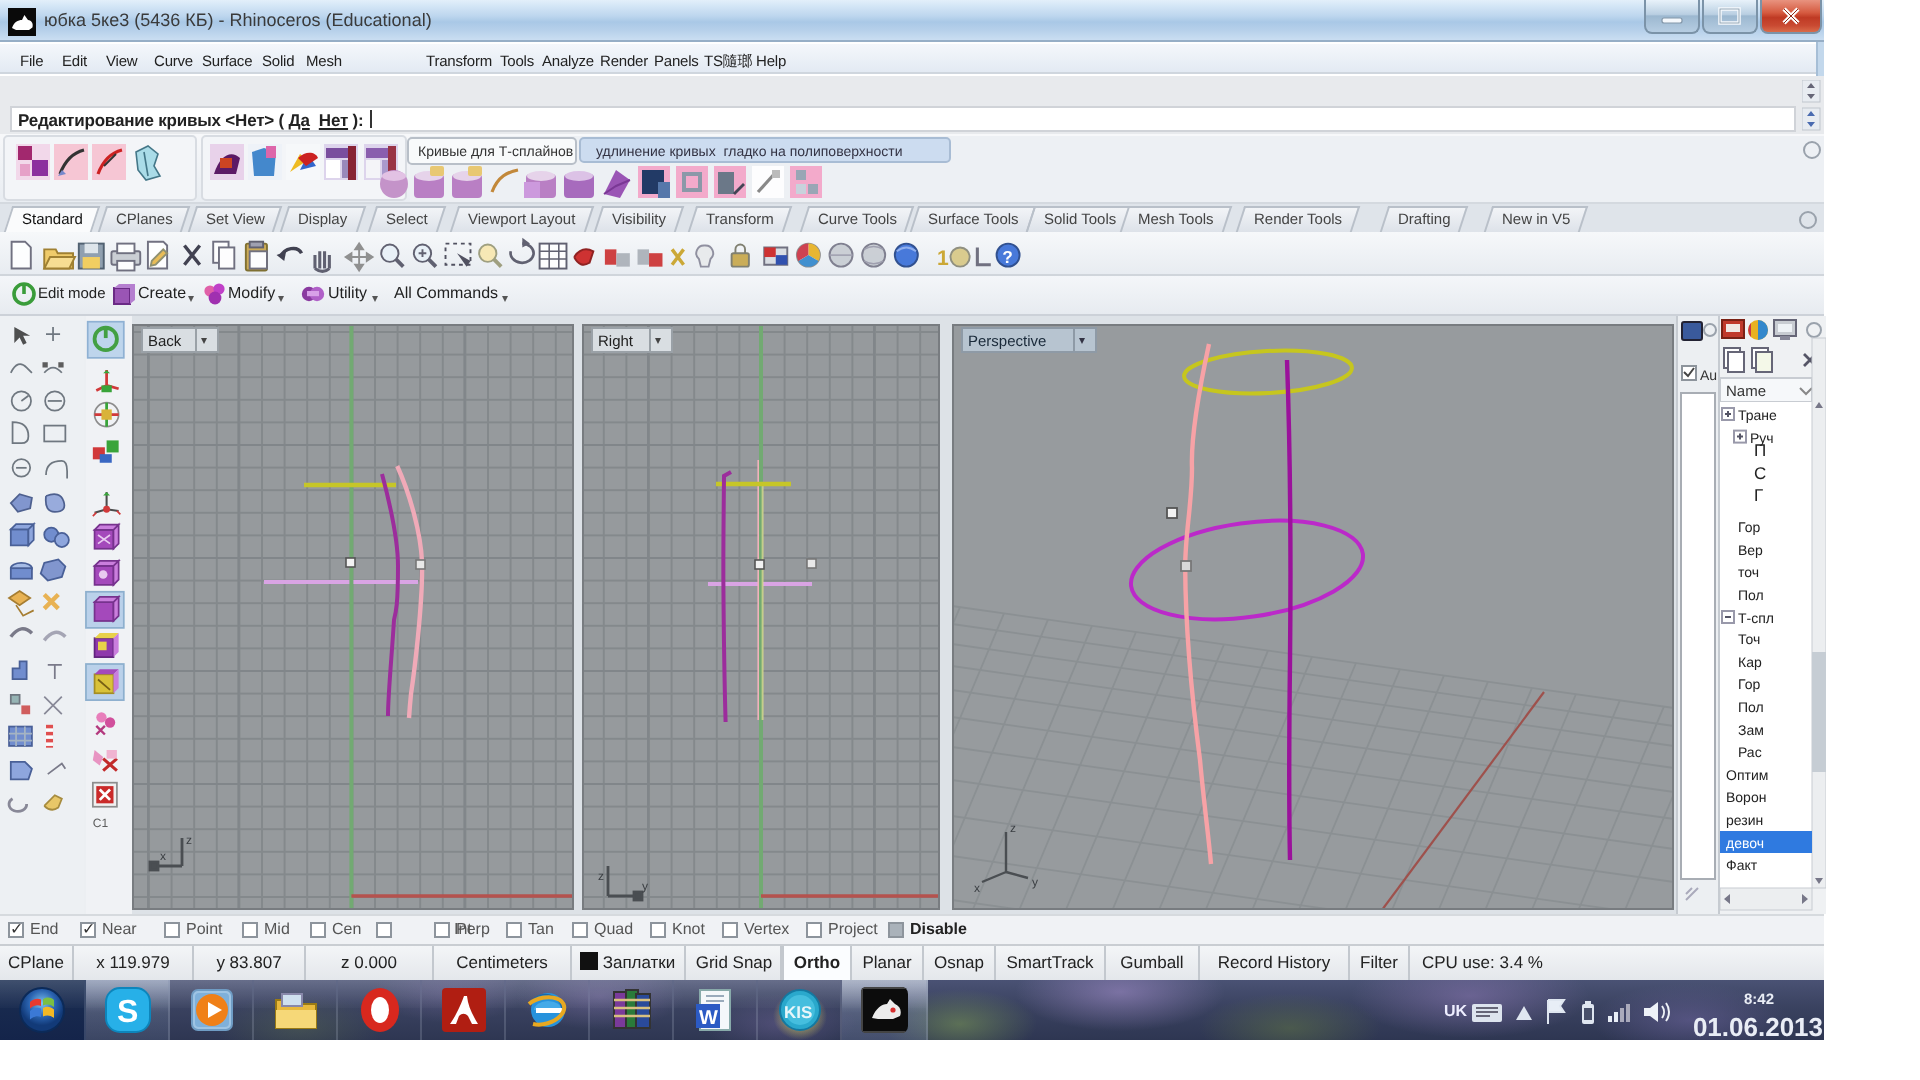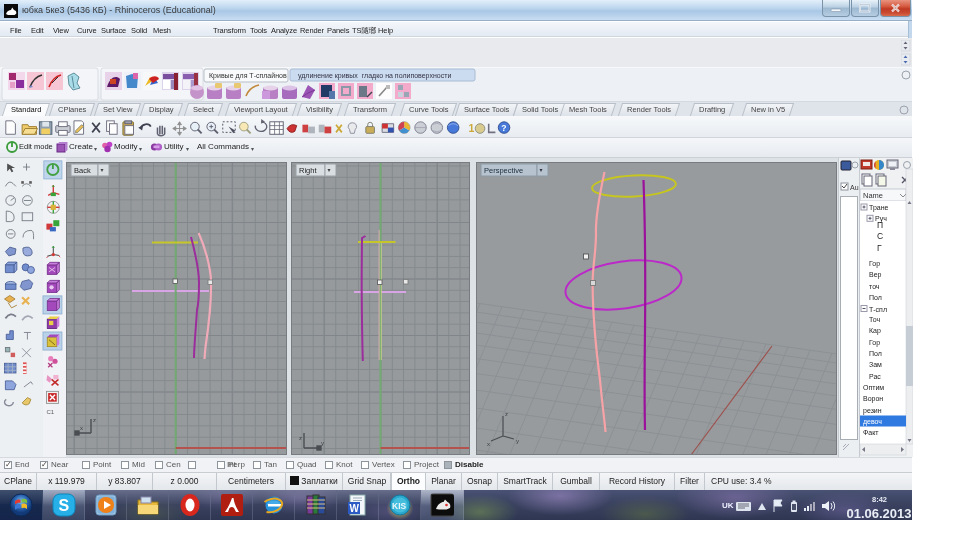--- a/index.html
+++ b/index.html
@@ -82,20 +82,21 @@
       <span style="left:213px;">Transform</span>
       <span style="left:250px;">Tools</span>
       <span style="left:271px;">Analyze</span>
       <span style="left:300px;">Render</span>
       <span style="left:327px;">Panels</span>
       <span style="left:352px;font-size:7.5px;">TS隨瑯</span>
       <span style="left:378px;">Help</span>
   </div>
   <div class="abs" style="left:908px;top:21px;width:4px;height:469px;background:#c3d8ec;border-left:1px solid #a6bed6;"></div>
   <div id="cmdarea" class="abs">
+    <div class="cmdline" style="top:15px;font-weight:bold;">Редактирование кривых &lt;Нет&gt; <span style="font-weight:bold;">( <u>Да</u>&nbsp; <u>Нет</u> ):</span><span style="display:inline-block;width:1px;height:9px;background:#333;margin-left:3px;vertical-align:-1px;"></span></div>
     <svg class="abs" style="left:901px;top:2px;" width="10" height="26">
         <rect x="0" y="0" width="9" height="11" fill="#e8ecf1" stroke="#c0c6cd" stroke-width="0.5"></rect>
         <path d="M2.5 4 l2 -2.5 2 2.5 z M2.5 7 l2 2.5 2 -2.5 z" fill="#667"></path>
         <rect x="0" y="14" width="9" height="11" fill="#e8ecf1" stroke="#c0c6cd" stroke-width="0.5"></rect>
         <path d="M2.5 18 l2 -2.5 2 2.5 z M2.5 21 l2 2.5 2 -2.5 z" fill="#4a6bb0"></path>
       </svg>
   </div>
   <div id="tb1" class="abs">
     <svg width="912" height="35">
       <rect x="2" y="1" width="96" height="32" rx="2" fill="#f3f5f8" stroke="#d8dce2"></rect>

